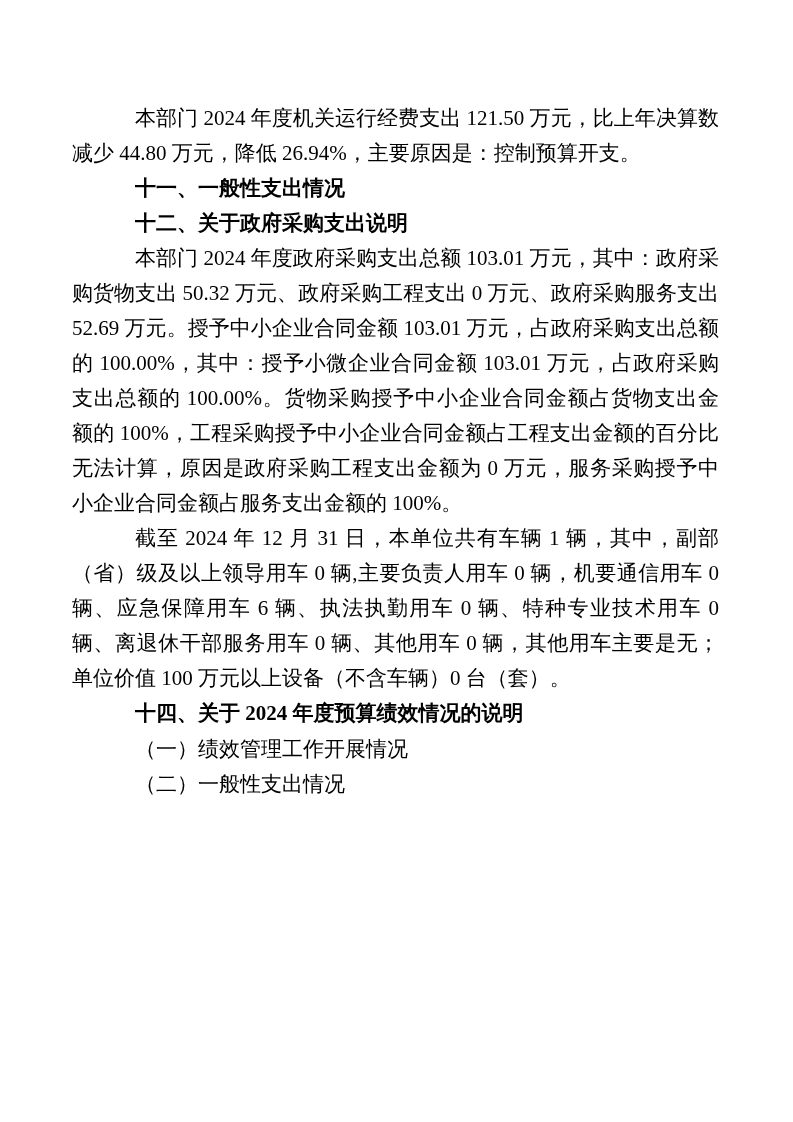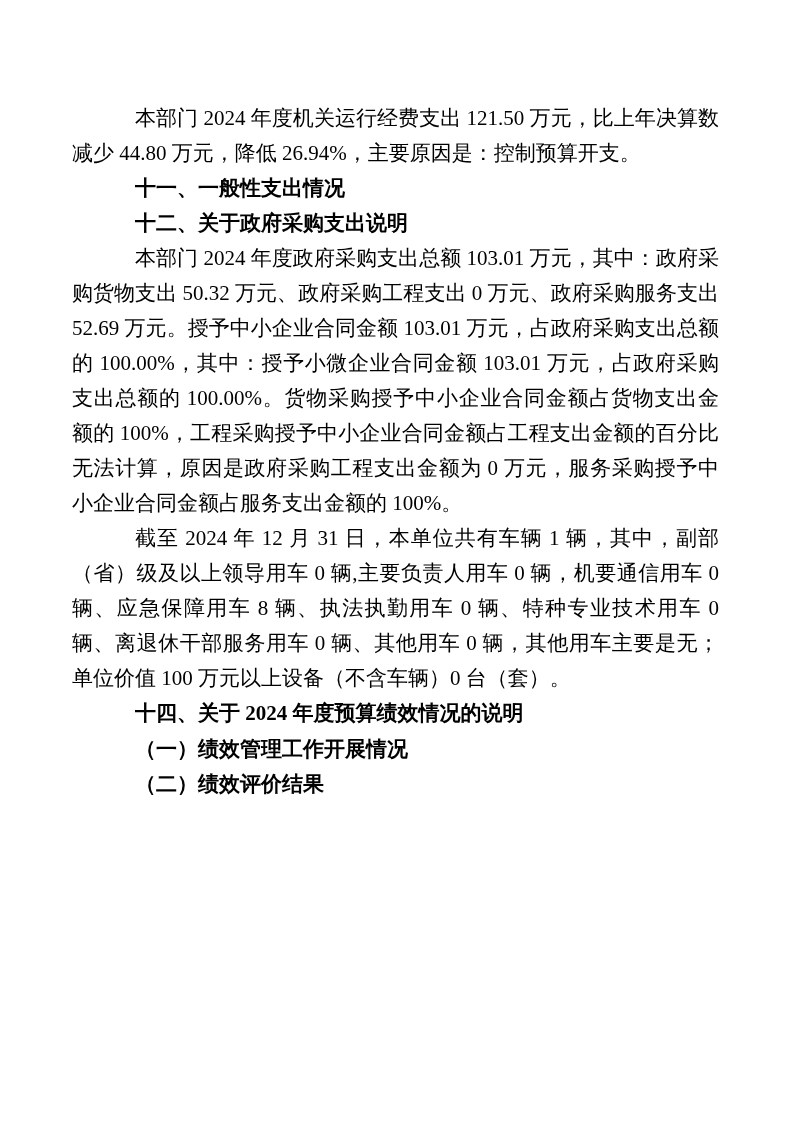--- a/index.html
+++ b/index.html
@@ -26,39 +26,39 @@
     text-justify: inter-character;
     text-indent: 63px;
   }
   .heading {
     font-family: Liberation Serif, serif;
     font-weight: bold;
     text-align: left;
   }
   .subheading {
     font-family: "Liberation Sans", "DejaVu Sans", sans-serif;
-    font-weight: bold;
+    font-weight: normal;
     text-align: left;
   }
 </style>
 </head>
 <body>
 
 <div class="page">
   <p class="para">本部门 2024 年度机关运行经费支出 121.50 万元，比上年决算数减少 44.80 万元，降低 26.94%，主要原因是：控制预算开支。</p>
 
   <p class="para heading">十一、一般性支出情况</p>
 
 
   <p class="para heading">十二、关于政府采购支出说明</p>
 
   <p class="para">本部门 2024 年度政府采购支出总额 103.01 万元，其中：政府采购货物支出 50.32 万元、政府采购工程支出 0 万元、政府采购服务支出 52.69 万元。授予中小企业合同金额 103.01 万元，占政府采购支出总额的 100.00%，其中：授予小微企业合同金额 103.01 万元，占政府采购支出总额的 100.00%。货物采购授予中小企业合同金额占货物支出金额的 100%，工程采购授予中小企业合同金额占工程支出金额的百分比无法计算，原因是政府采购工程支出金额为 0 万元，服务采购授予中小企业合同金额占服务支出金额的 100%。</p>
 
 
-  <p class="para">截至 2024 年 12 月 31 日，本单位共有车辆 1 辆，其中，副部（省）级及以上领导用车 0 辆,主要负责人用车 0 辆，机要通信用车 0 辆、应急保障用车 8 辆、执法执勤用车 0 辆、特种专业技术用车 0 辆、离退休干部服务用车 0 辆、其他用车 0 辆，其他用车主要是无；单位价值 100 万元以上设备（不含车辆）0 台（套）。</p>
+  <p class="para">截至 2024 年 12 月 31 日，本单位共有车辆 1 辆，其中，副部（省）级及以上领导用车 0 辆,主要负责人用车 0 辆，机要通信用车 0 辆、应急保障用车 6 辆、执法执勤用车 0 辆、特种专业技术用车 0 辆、离退休干部服务用车 0 辆、其他用车 0 辆，其他用车主要是无；单位价值 100 万元以上设备（不含车辆）0 台（套）。</p>
 
   <p class="para heading">十四、关于 2024 年度预算绩效情况的说明</p>
 
   <p class="para subheading">（一）绩效管理工作开展情况</p>
 
 
-  <p class="para subheading">（二）绩效评价结果</p>
+  <p class="para subheading">（二）一般性支出情况</p>
 </div>
 
 </body></html>

